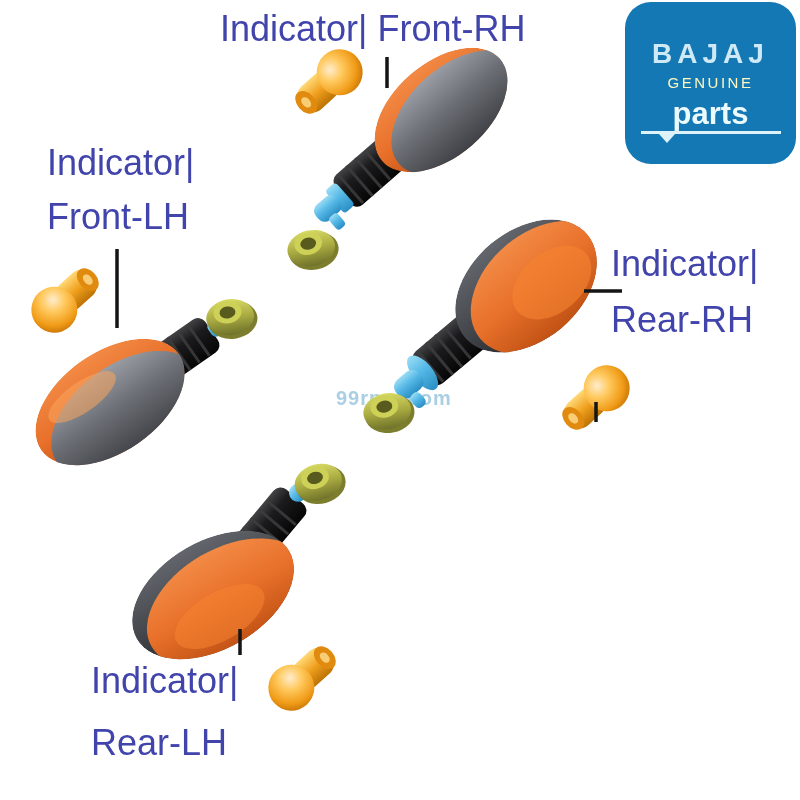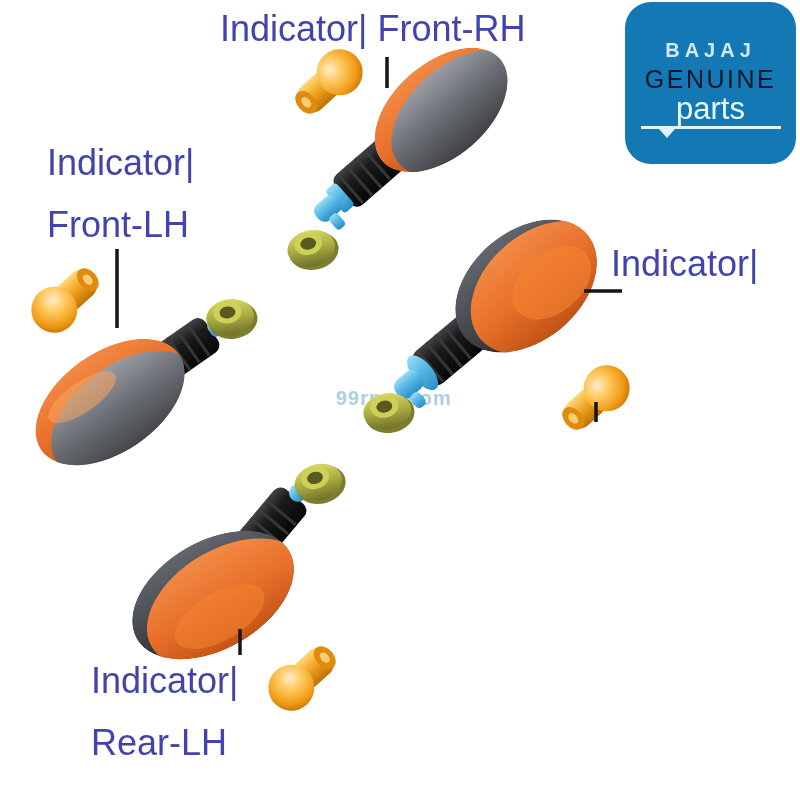--- a/index.html
+++ b/index.html
@@ -8,36 +8,36 @@
     font-family:"Liberation Sans", sans-serif;
   }
   .watermark{
     position:absolute;left:336px;top:387px;z-index:1;
     color:#aacfe4;font-size:20px;font-weight:bold;letter-spacing:1px;
   }
   svg.parts{position:absolute;left:0;top:0;z-index:2;}
   .lbl{
     position:absolute;z-index:3;color:#4144ab;font-size:36px;white-space:nowrap;
   }
-  .lbl .l2{margin-top:20px;}
+  .lbl .l2{margin-top:12px;}
   .lbl-front-rh{left:220px;top:8px;}
   .lbl-front-lh{left:47px;top:142px;}
   .lbl-rear-rh{left:611px;top:243px;}
   .lbl-rear-rh .l2{margin-top:14px;}
   .lbl-bulbs{left:551px;top:421px;}
   .lbl-rear-lh{left:91px;top:660px;}
   .lbl-rear-lh .l2{margin-top:20px;}
   .logo{
     position:absolute;left:625px;top:2px;width:171px;height:162px;z-index:3;
     background:#1478b4;border-radius:26px;
     display:flex;flex-direction:column;align-items:center;box-sizing:border-box;padding-top:38px;
   }
-  .logo-brand{color:#cfeaf6;font-size:20px;font-weight:700;letter-spacing:5px;line-height:1;}
-  .logo-genuine{color:#0f172a;font-size:25px;letter-spacing:2.5px;line-height:1;margin-top:7px;}
-  .logo-parts{color:#eafafd;font-size:31px;font-weight:400;line-height:1;margin-top:1px;}
+  .logo-brand{color:#cfeaf6;font-size:28px;font-weight:700;letter-spacing:5px;line-height:1;}
+  .logo-genuine{color:#fef9c3;font-size:15px;letter-spacing:2.5px;line-height:1;margin-top:7px;}
+  .logo-parts{color:#eafafd;font-size:31px;font-weight:700;line-height:1;margin-top:8px;}
   .logo-underline{position:relative;width:140px;height:3px;background:#ddf2f9;margin-top:2px;}
   .logo-underline .arrow{
     position:absolute;left:18px;top:3px;width:0;height:0;
     border-left:8px solid transparent;border-right:8px solid transparent;
     border-top:9px solid #ddf2f9;
   }
 </style>
 </head>
 <body>
 
@@ -188,20 +188,21 @@
 
   <div class="lbl lbl-front-rh">Indicator| Front-RH</div>
 
   <div class="lbl lbl-front-lh">
     <div>Indicator|</div>
     <div class="l2">Front-LH</div>
   </div>
 
   <div class="lbl lbl-rear-rh">
     <div>Indicator|</div>
+    <div class="l2">Rear-RH</div>
   </div>
 
 
   <div class="lbl lbl-rear-lh">
     <div>Indicator|</div>
     <div class="l2">Rear-LH</div>
   </div>
 
   <div class="logo">
     <div class="logo-brand">BAJAJ</div>

